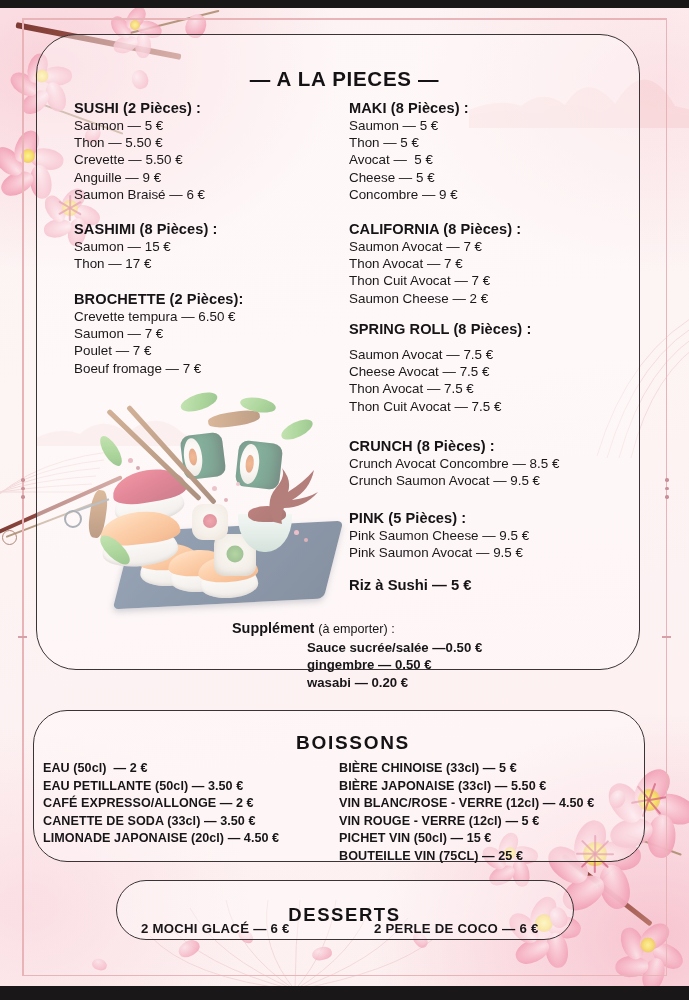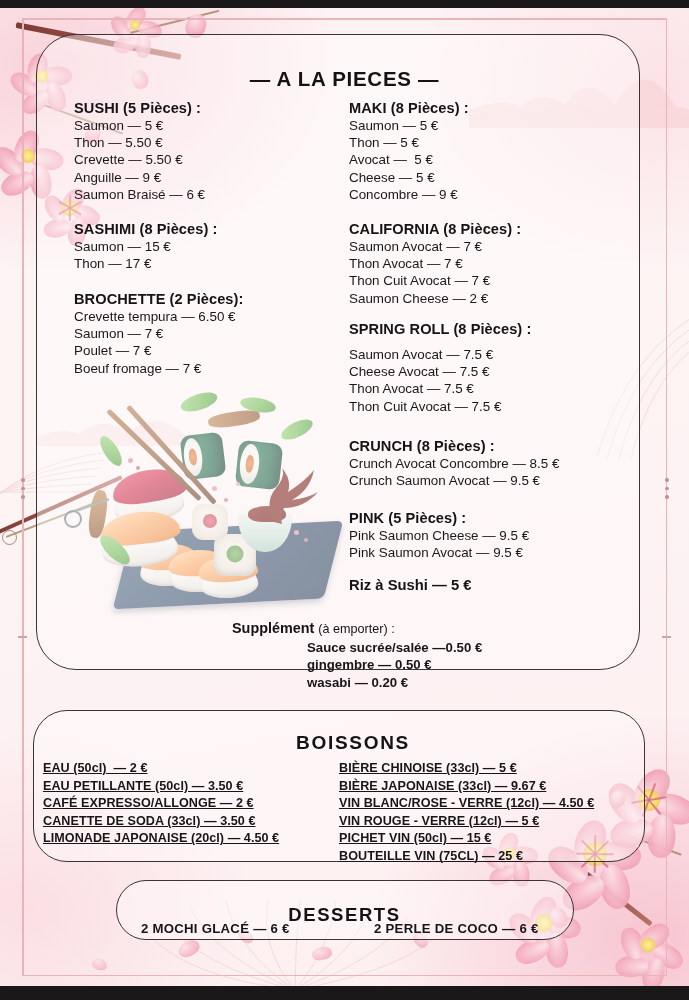--- a/index.html
+++ b/index.html
@@ -111,21 +111,21 @@
   #supplement .sup-head{font-size:14.4px;font-weight:bold;color:#151315;white-space:pre;}
   #supplement .sup-head .paren{font-weight:normal;font-size:12.6px;}
   #supplement ul{margin:3px 0 0 0;padding:0 0 0 75px;list-style:none;}
   #supplement li{font-size:13.2px;font-weight:bold;color:#171517;line-height:17.4px;white-space:pre;}
 
   
   .drink-col{position:absolute;}
   .drink-col ul{margin:0;padding:0;list-style:none;}
   .drink-col li{
     font-size:12.6px;font-weight:bold;color:#171517;line-height:17.6px;
-    letter-spacing:.004em;white-space:pre;text-decoration:underline;
+    letter-spacing:.004em;white-space:pre;
   }
   #drinks-left {left:43px; top:752px;}
   #drinks-right{left:339px;top:752px;}
 
   
   .dessert-item{position:absolute;top:913px;font-size:13.2px;font-weight:bold;color:#171517;letter-spacing:.02em;white-space:pre;}
   #dessert-0{left:141px;}
   #dessert-1{left:374px;}
 
   
@@ -406,21 +406,21 @@
 
       <div class="s" style="left:2px;top:124px;width:14px;height:14px;border:2px solid #6f7b86;border-radius:50%;"></div>
       <div class="s" style="left:14px;top:118px;width:34px;height:2px;background:#8a949d;transform:rotate(-20deg);"></div>
     </div>
 
     <div class="card" id="card-pieces"></div>
 
     <h1 class="section-title" id="pieces-title">— A LA PIECES —</h1>
 
     <div class="cat" id="cat-sushi">
-      <h3>SUSHI (5 Pièces) :</h3>
+      <h3>SUSHI (2 Pièces) :</h3>
       <ul>
         <li>Saumon — 5 €</li>
         <li>Thon — 5.50 €</li>
         <li>Crevette — 5.50 €</li>
         <li>Anguille — 9 €</li>
         <li>Saumon Braisé — 6 €</li>
       </ul>
     </div>
 
     <div class="cat" id="cat-sashimi">
@@ -508,21 +508,21 @@
         <li>EAU PETILLANTE (50cl) — 3.50 €</li>
         <li>CAFÉ EXPRESSO/ALLONGE — 2 €</li>
         <li>CANETTE DE SODA (33cl) — 3.50 €</li>
         <li>LIMONADE JAPONAISE (20cl) — 4.50 €</li>
       </ul>
     </div>
 
     <div class="drink-col" id="drinks-right">
       <ul>
         <li>BIÈRE CHINOISE (33cl) — 5 €</li>
-        <li>BIÈRE JAPONAISE (33cl) — 9.67 €</li>
+        <li>BIÈRE JAPONAISE (33cl) — 5.50 €</li>
         <li>VIN BLANC/ROSE - VERRE (12cl) — 4.50 €</li>
         <li>VIN ROUGE - VERRE (12cl) — 5 €</li>
         <li>PICHET VIN (50cl) — 15 €</li>
         <li>BOUTEILLE VIN (75CL) — 25 €</li>
       </ul>
     </div>
 
     <div class="card" id="card-desserts"></div>
     <h2 class="section-title" id="desserts-title">DESSERTS</h2>
     <div class="dessert-item" id="dessert-0">2 MOCHI GLACÉ — 6 €</div>

